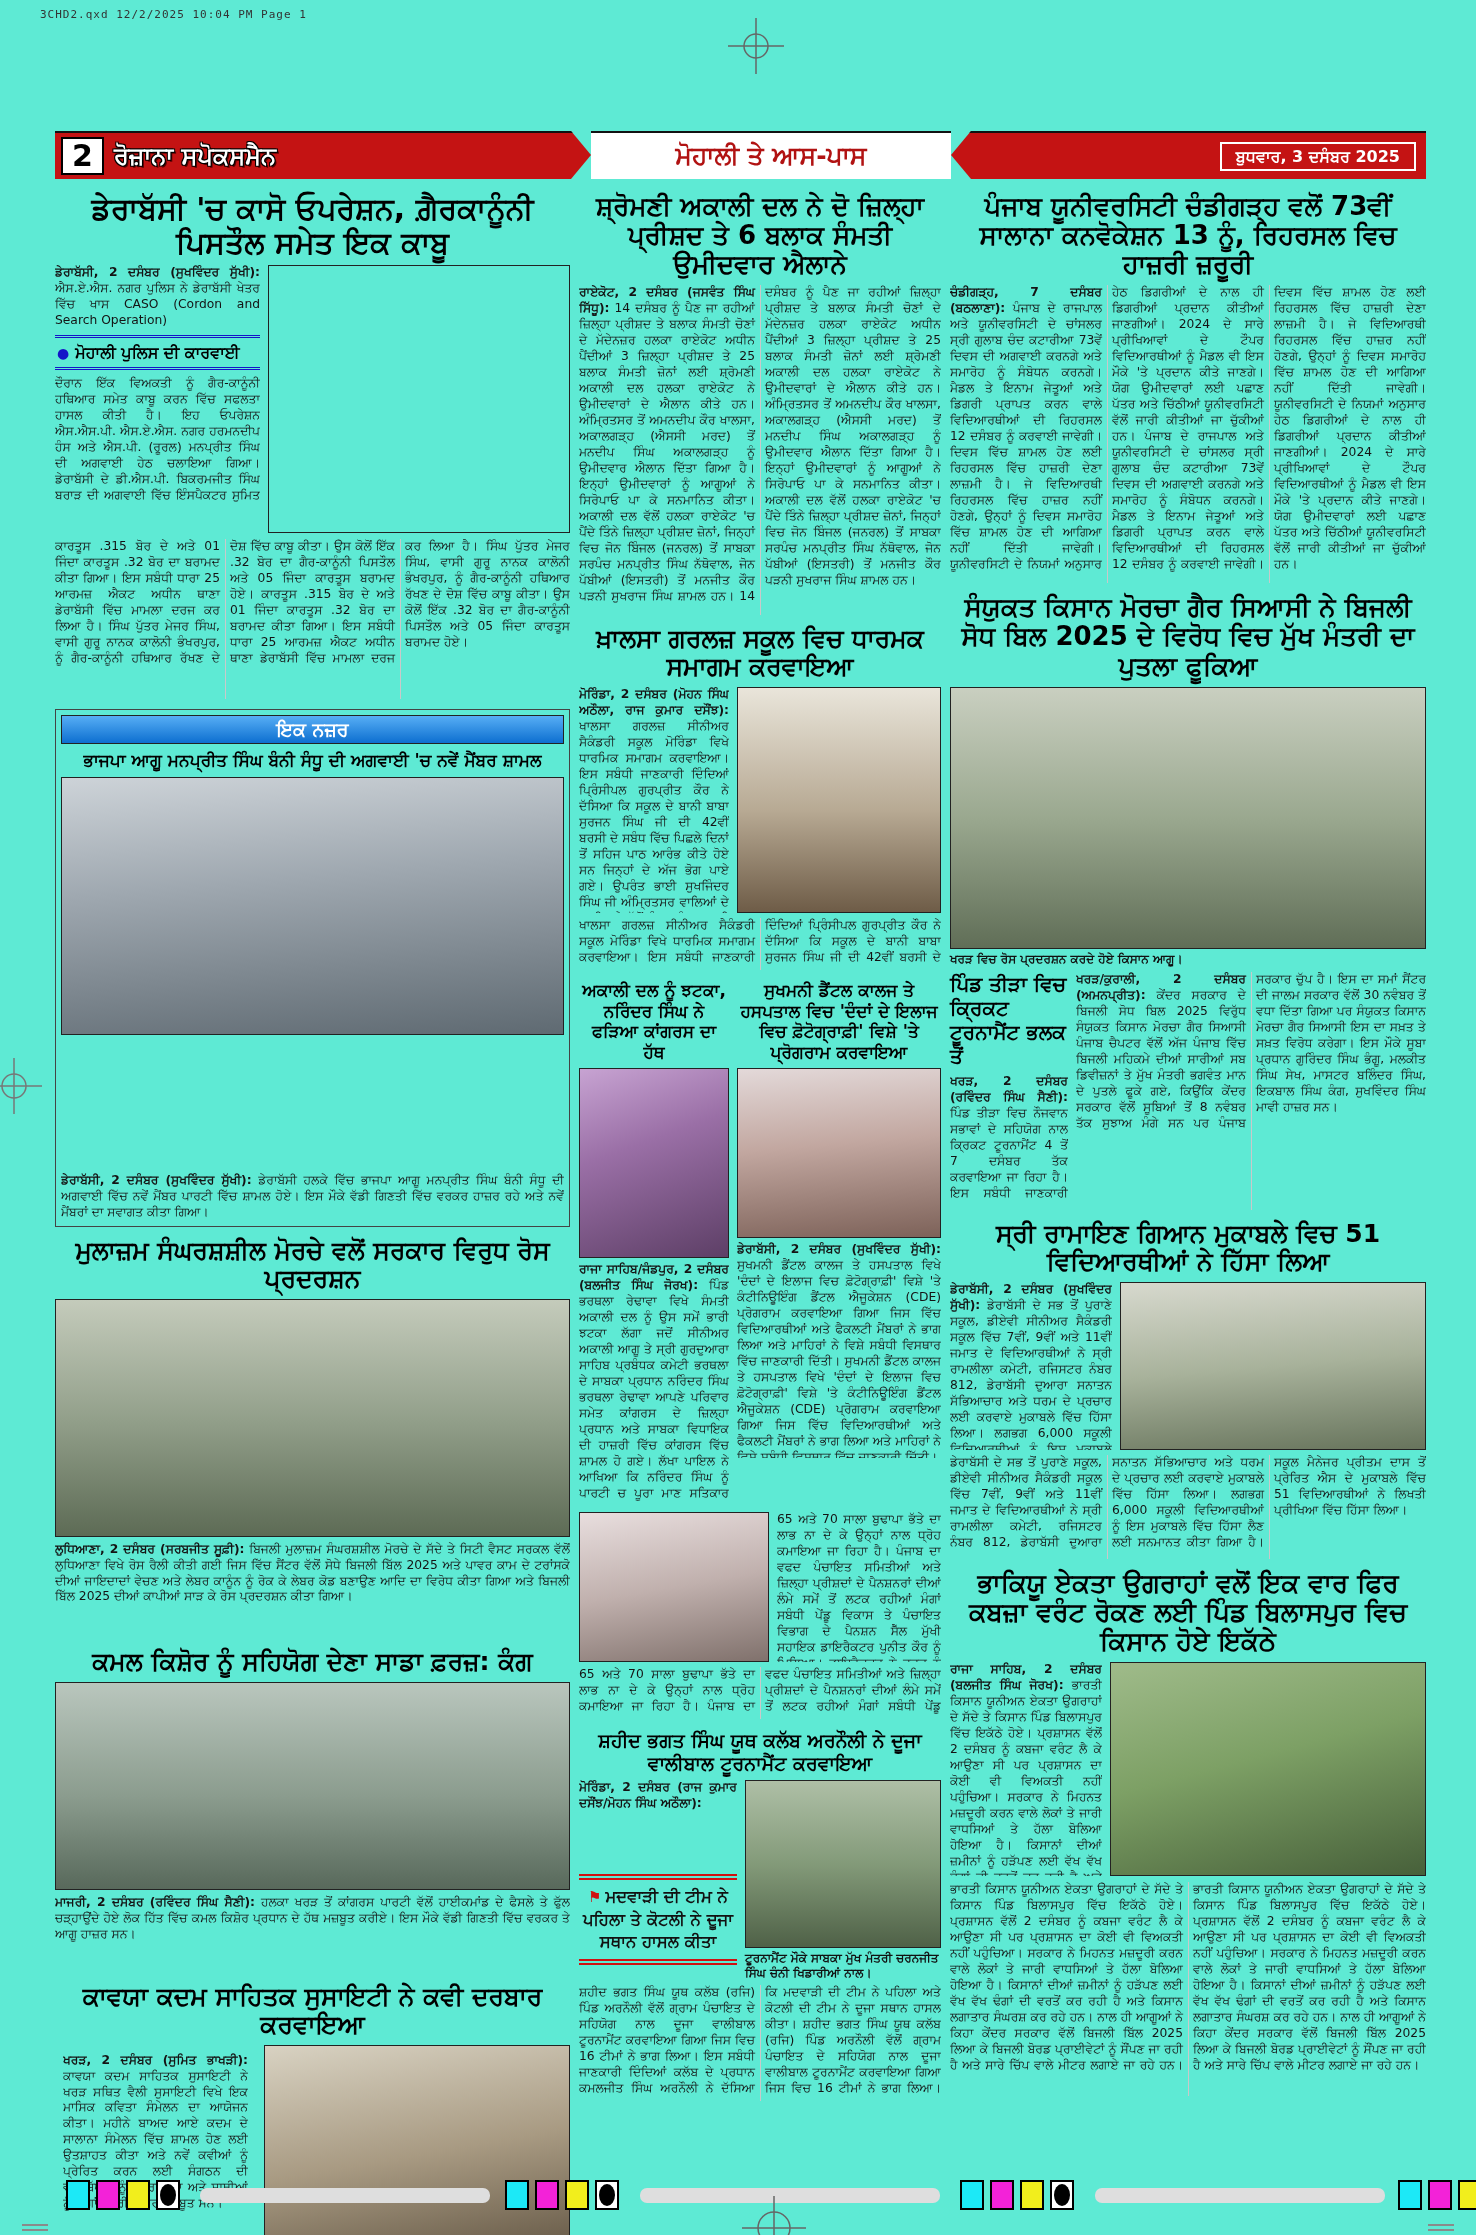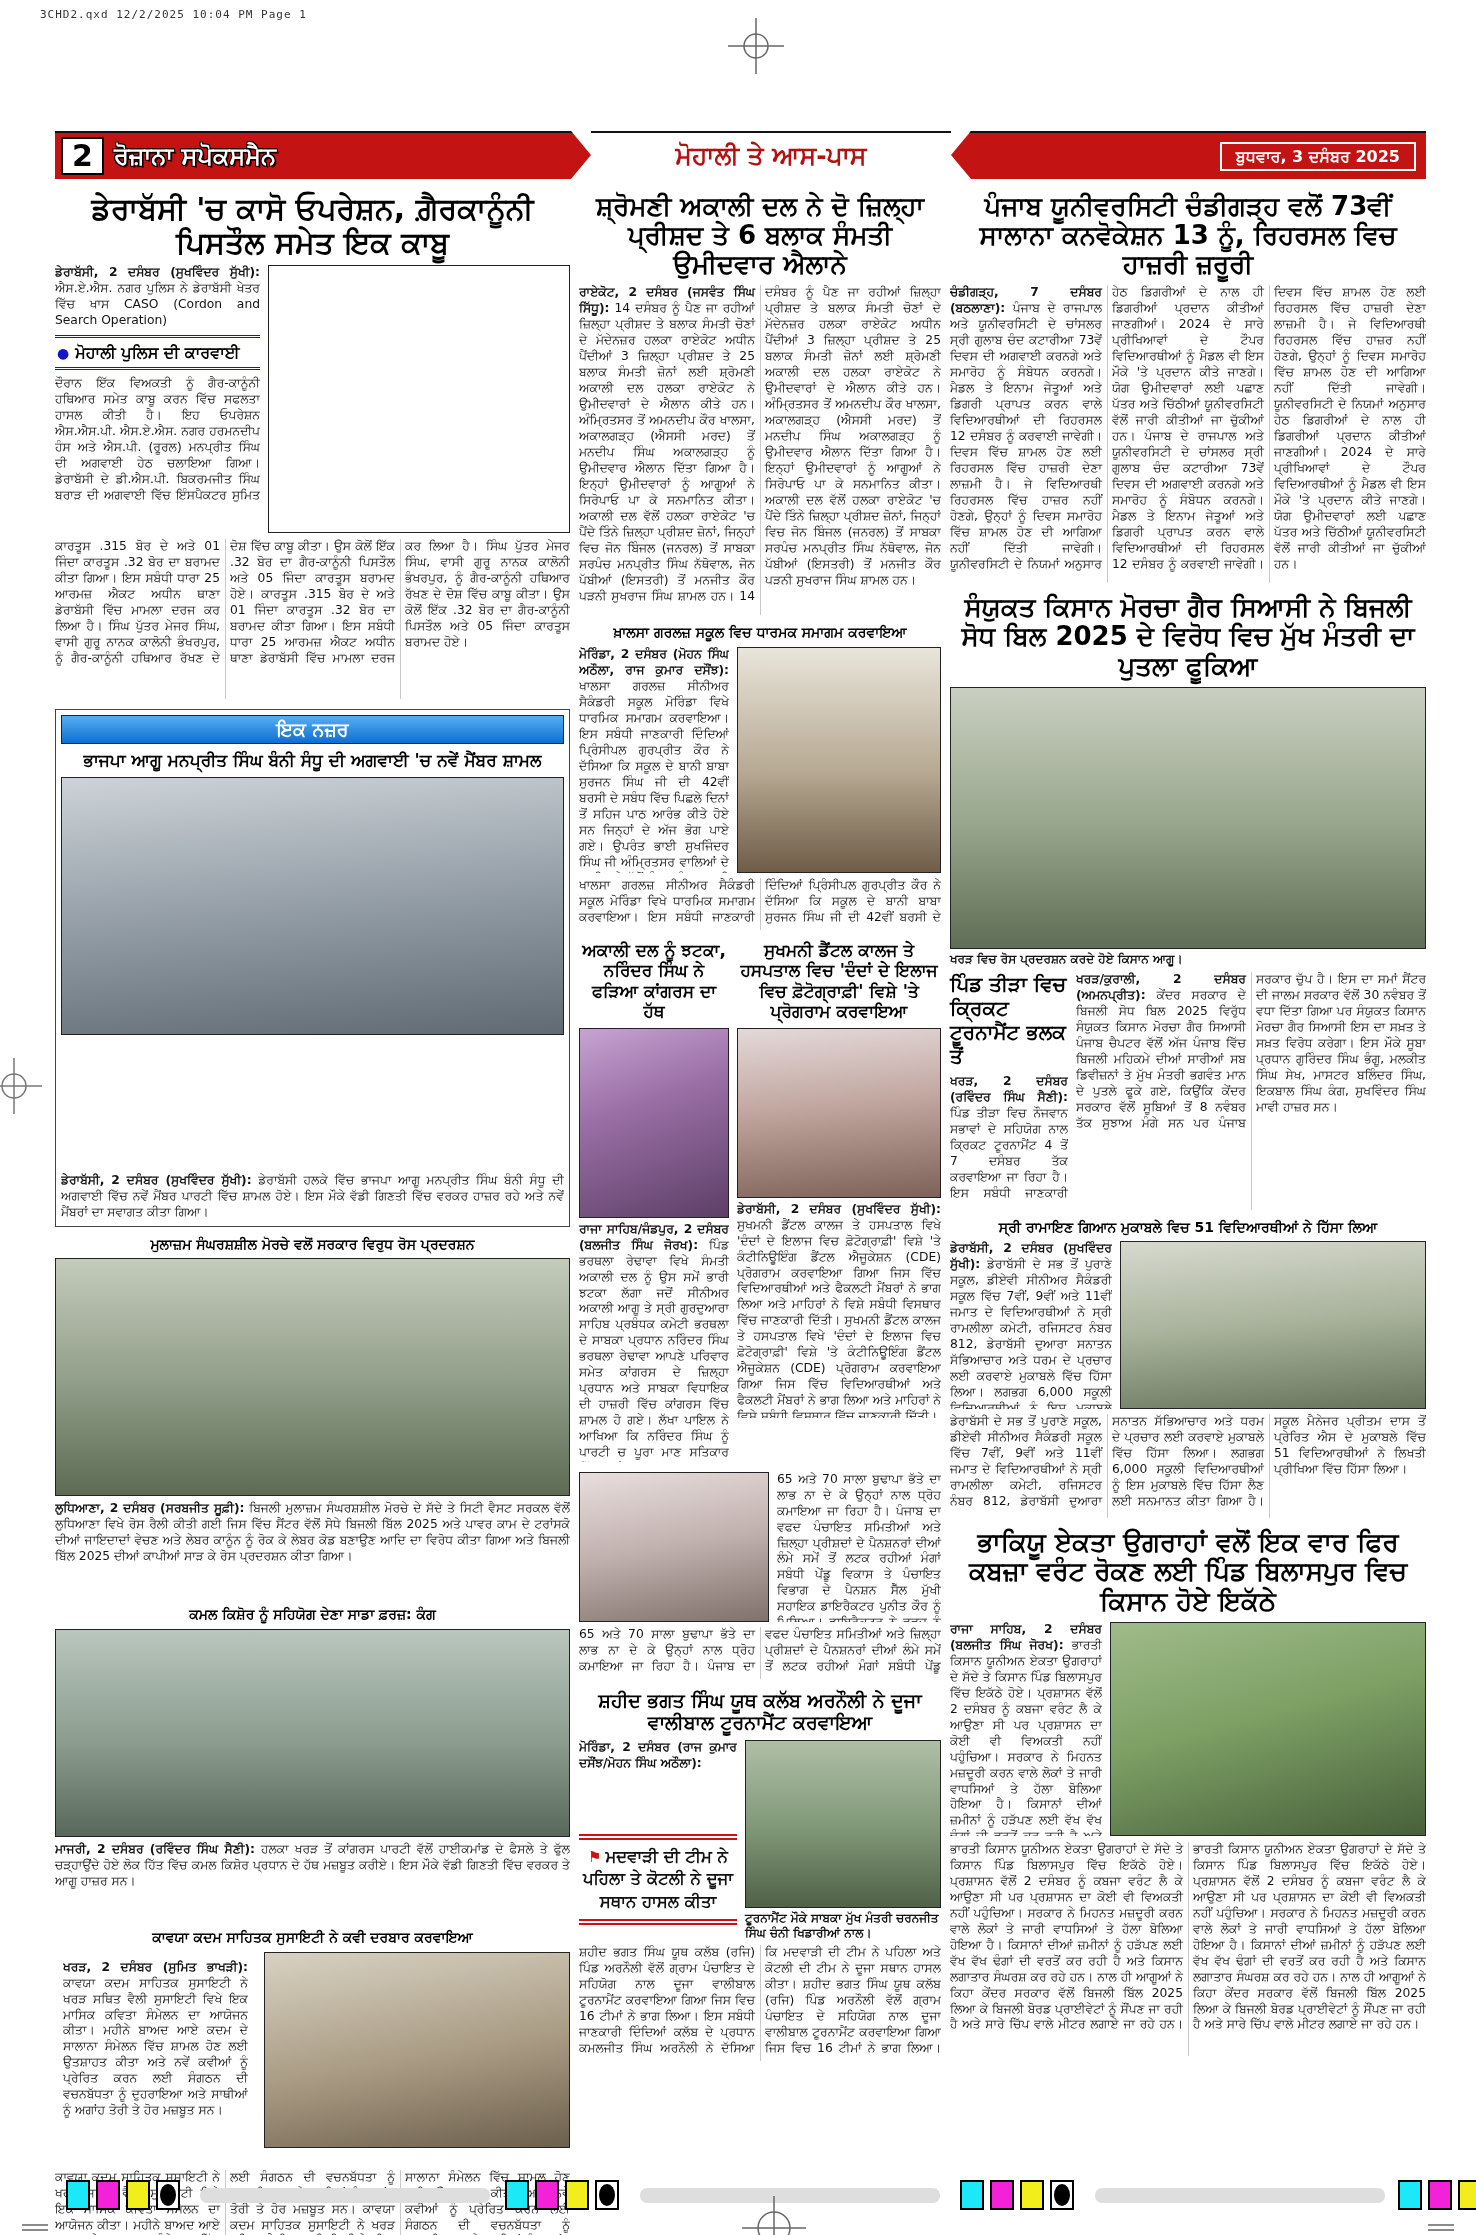--- a/index.html
+++ b/index.html
@@ -1,16 +1,16 @@
 <!DOCTYPE html>
 <html lang="pa" style="--masthead-red: #c41313; --section-red: #b11212; --iknazar-blue-1: #57aef5; --iknazar-blue-2: #0d6fd0; --callout-blue: #1414c8; --callout-red: #d01010; --chip-cyan: #1ce9f7; --chip-magenta: #f322d8; --chip-yellow: #f2ee1c;"><head>
 <meta charset="utf-8">
 <style>
   html,body{margin:0;padding:0;background:#9a9a9a;}
-  #page{position:relative;width:1476px;height:2235px;background:#ffffff;overflow:hidden;
+  #page{position:relative;width:1476px;height:2235px;background:#5eead4;overflow:hidden;
         font-family:"DejaVu Sans",sans-serif;color:#111;}
   
   .slug{position:absolute;top:8px;left:40px;font-family:"DejaVu Sans Mono",monospace;
         font-size:11px;color:#333;letter-spacing:1px;}
   .reg{position:absolute;color:#666;}
   .edge-dash{position:absolute;background:#8a8a8a;height:2px;width:26px;}
   
   .masthead{position:absolute;left:55px;top:131px;width:1371px;height:48px;display:flex;}
   .mh-left{flex:0 0 536px;background:var(--masthead-red);display:flex;align-items:center;gap:10px;
            padding-left:6px;box-sizing:border-box;border-top:2px solid #111;
@@ -24,21 +24,21 @@
           line-height:1;padding:2px 9px;}
   .brand{color:#fff;font-size:24px;font-weight:800;
          text-shadow:1px 1px 0 #000,-1px -1px 0 #000,1px -1px 0 #000,-1px 1px 0 #000,2px 2px 0 #5a0000;}
   .section-name{color:var(--section-red);font-size:25px;font-weight:800;}
   .datebox{border:2px solid #fff;color:#fff;font-size:16px;font-weight:700;padding:3px 14px;}
   
   .content{position:absolute;left:55px;top:192px;width:1371px;display:flex;gap:9px;}
   .colL{flex:0 0 515px;} .colM{flex:0 0 362px;} .colR{flex:0 0 476px;}
   section.article{margin-bottom:10px;}
   .hl{font-weight:800;line-height:1.12;text-align:center;color:#000;margin:0 0 6px 0;}
-  .hl-xl{font-size:30px;} .hl-lg{font-size:26px;} .hl-md{font-size:14px;} .hl-sm{font-size:17px;line-height:1.2;}
+  .hl-xl{font-size:30px;} .hl-lg{font-size:26px;} .hl-md{font-size:25px;} .hl-sm{font-size:17px;line-height:1.2;}
   .body-txt{font-size:12.3px;line-height:1.3;text-align:justify;color:#141414;overflow:hidden;}
   .byline{font-weight:700;}
   .cols2{column-count:2;column-gap:10px;column-rule:1px solid #c9c9c9;}
   .cols3{column-count:3;column-gap:10px;column-rule:1px solid #c9c9c9;}
   .row{display:flex;gap:8px;}
   .ph{border:1px solid #222;box-sizing:border-box;flex:0 0 auto;}
   .caption{font-weight:700;font-size:12px;margin-top:3px;line-height:1.25;}
   
   .iknazar-bar{background:linear-gradient(180deg,var(--iknazar-blue-1),var(--iknazar-blue-2));
         color:#fff;font-size:19px;font-weight:800;text-align:center;padding:2px 0;border:1px solid #222;}

